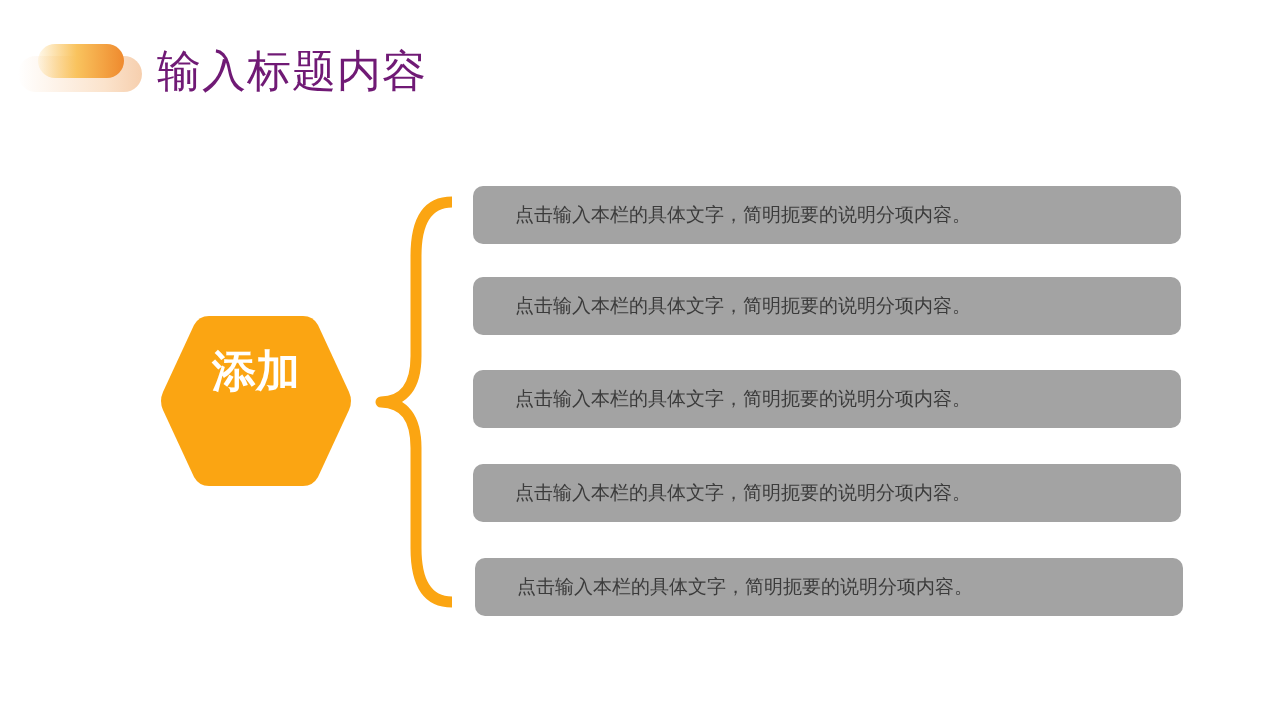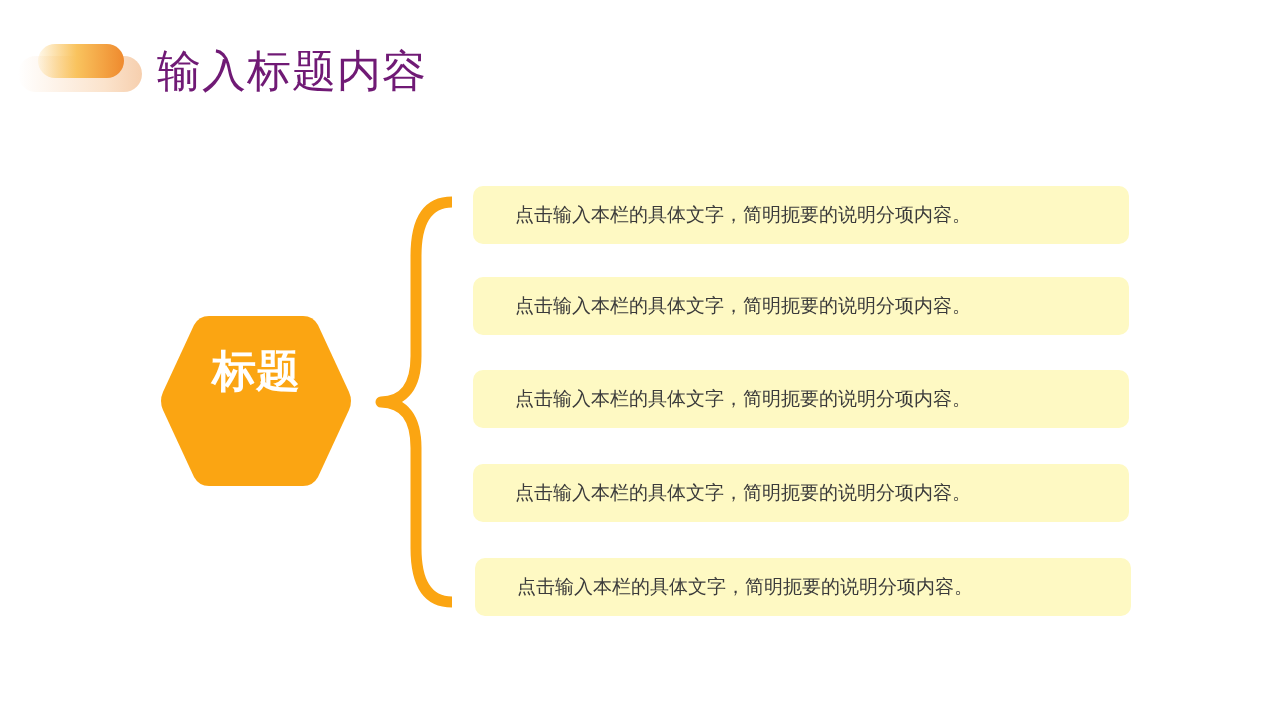--- a/index.html
+++ b/index.html
@@ -8,38 +8,38 @@
   .deco { position:absolute; left:0; top:40px; width:150px; height:60px; }
   .deco .back { position:absolute; left:18px; top:16px; width:124px; height:36px; border-radius:18px;
                 background:linear-gradient(90deg, rgba(253,226,200,0) 0%, #fbe3cc 70%, #f6cfae 100%); }
   .deco .front { position:absolute; left:38px; top:4px; width:86px; height:34px; border-radius:17px;
                  background:linear-gradient(90deg, rgba(255,222,150,0.2) 0%, #f9c35e 45%, #ef8a2e 100%); }
   .title { position:absolute; left:157px; top:44px; font-size:44px; color:#701a75; letter-spacing:1px; line-height:54px; }
   .hex { position:absolute; left:157px; top:312px; width:198px; height:178px; }
   .hex-text { position:absolute; left:157px; top:345px; width:198px; text-align:center; color:#fff;
               font-weight:bold; font-size:44px; line-height:52px; }
   .brace { position:absolute; left:375px; top:196px; width:80px; height:412px; }
-  .box { position:absolute; width:656px; height:58px; background:#fef9c3; border-radius:10px;
+  .box { position:absolute; width:708px; height:58px; background:#a3a3a3; border-radius:10px;
          display:flex; align-items:center; box-sizing:border-box; padding-left:42px;
          font-size:19px; color:#3b3b3b; }
 </style>
 </head>
 <body>
 
 <div class="deco">
   <div class="back"></div>
   <div class="front"></div>
 </div>
 <div class="title">输入标题内容</div>
 
 <svg class="hex" viewBox="0 0 198 178">
   <path d="M52,4 L146,4 Q156,4 161,13 L192,80 Q196,89 192,98 L161,165 Q156,174 146,174 L52,174 Q42,174 37,165 L6,98 Q2,89 6,80 L37,13 Q42,4 52,4 Z" fill="#FBA512"></path>
 </svg>
 <div class="hex-text">
-  <div>标题</div>
+  <div>添加</div>
 </div>
 
 <svg class="brace" viewBox="0 0 80 412">
   <path d="M77,6 Q41,6 41,60 L41,160 Q41,205 6,206 Q41,207 41,252 L41,352 Q41,406 77,406" fill="none" stroke="#FBA512" stroke-width="11" stroke-linecap="butt" stroke-linejoin="round"></path>
 </svg>
 
 <div class="box" style="left:473px; top:186px;">
   <span>点击输入本栏的具体文字，简明扼要的说明分项内容。</span>
 </div>
 <div class="box" style="left:473px; top:277px;">

